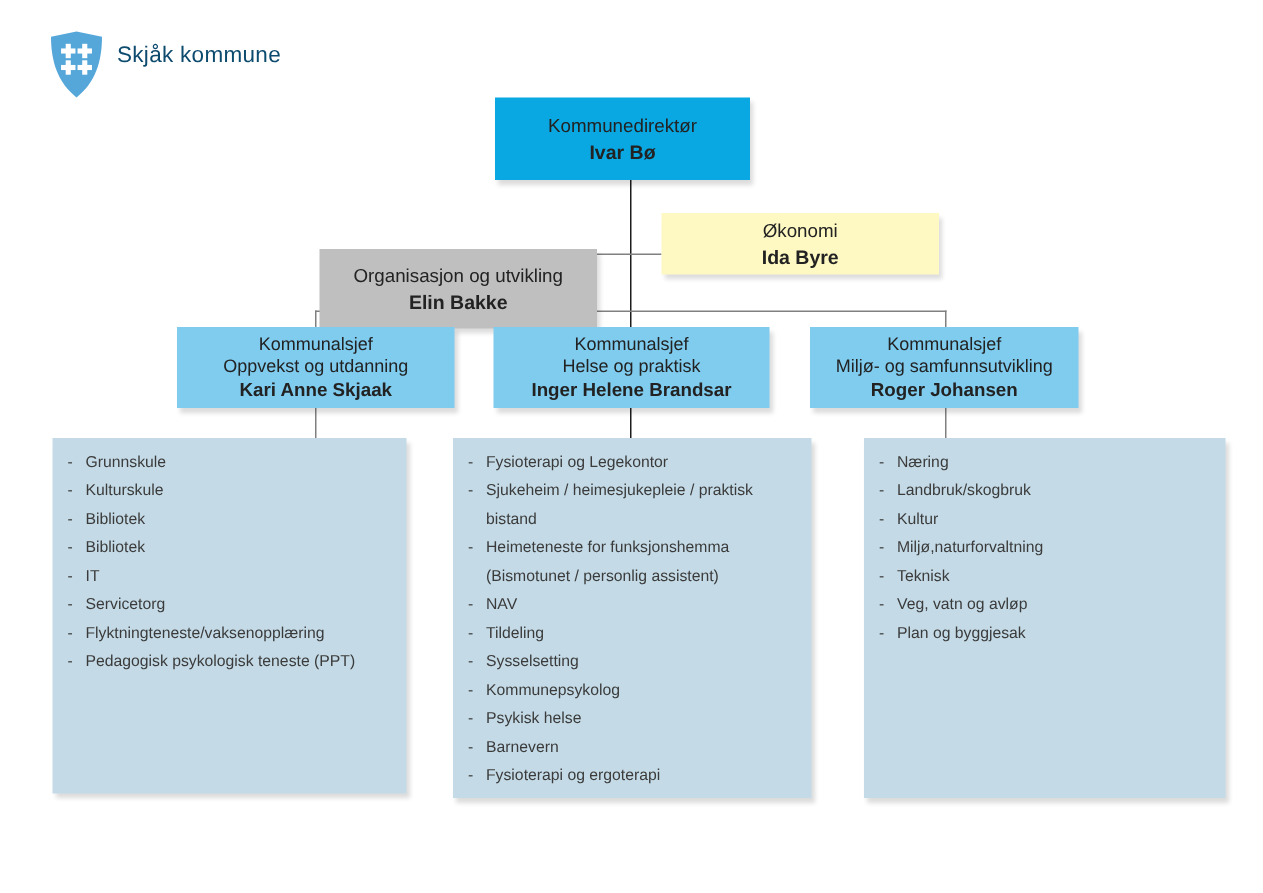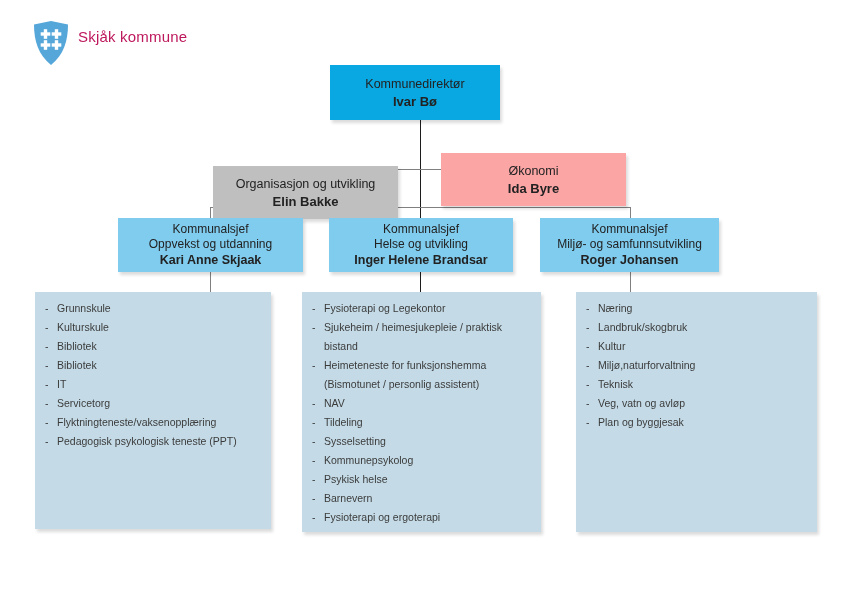--- a/index.html
+++ b/index.html
@@ -13,21 +13,21 @@
     overflow: hidden;
   }
 
   
   .logo {
     position: absolute; left: 33px; top: 20px;
     display: flex; align-items: center; gap: 9px;
   }
   .logo-text {
     font-size: 15px; font-weight: 500; letter-spacing: .2px;
-    color: #be185d; padding-bottom: 14px;
+    color: #0c4a6e; padding-bottom: 14px;
   }
 
   
   .line { position: absolute; background: #808080; z-index: 0; }
   .line.dark { background: #1c1c1c; }
 
   
   .box {
     position: absolute; z-index: 1;
     display: flex; flex-direction: column;
@@ -37,21 +37,21 @@
     box-shadow: 2px 3px 3px rgba(0,0,0,0.14);
   }
   .box .t { font-size: 12px; line-height: 15px; }
   .box .n { font-size: 12.5px; line-height: 16px; font-weight: bold; }
 
   .box-director { left: 330px; top: 65px; width: 170px; height: 55px; background: #09a8e2; }
   .box-director .t { font-size: 12.5px; line-height: 17px; }
   .box-director .n { font-size: 13px; line-height: 17px; }
 
   .box-staff-1 { left: 213px; top: 143px; width: 185px; height: 53px; background: #bfbfbf; margin-top: 23px; }
-  .box-staff-2 { left: 441px; top: 153px; width: 185px; height: 53px; background: #fca5a5; }
+  .box-staff-2 { left: 441px; top: 142px; width: 185px; height: 41px; background: #fef9c3; }
   .box-staff-1 .t, .box-staff-2 .t { font-size: 12.5px; line-height: 17px; }
   .box-staff-1 .n, .box-staff-2 .n { font-size: 13px; line-height: 17px; }
 
   .box-dept-0 { left: 118px; top: 218px; width: 185px; height: 54px; background: #7fccef; }
   .box-dept-1 { left: 329px; top: 218px; width: 184px; height: 54px; background: #7fccef; }
   .box-dept-2 { left: 540px; top: 218px; width: 179px; height: 54px; background: #7fccef; }
 
   .units {
     position: absolute; z-index: 1;
     background: #c4dbe7;
@@ -116,21 +116,21 @@
     <div class="n">Ida Byre</div>
   </div>
 
   <div class="box box-dept-0">
     <div class="t">Kommunalsjef</div>
     <div class="t">Oppvekst og utdanning</div>
     <div class="n">Kari Anne Skjaak</div>
   </div>
   <div class="box box-dept-1">
     <div class="t">Kommunalsjef</div>
-    <div class="t">Helse og utvikling</div>
+    <div class="t">Helse og praktisk</div>
     <div class="n">Inger Helene Brandsar</div>
   </div>
   <div class="box box-dept-2">
     <div class="t">Kommunalsjef</div>
     <div class="t">Miljø- og samfunnsutvikling</div>
     <div class="n">Roger Johansen</div>
   </div>
 
   <div class="units units-0">
     <ul class="unit-list">

